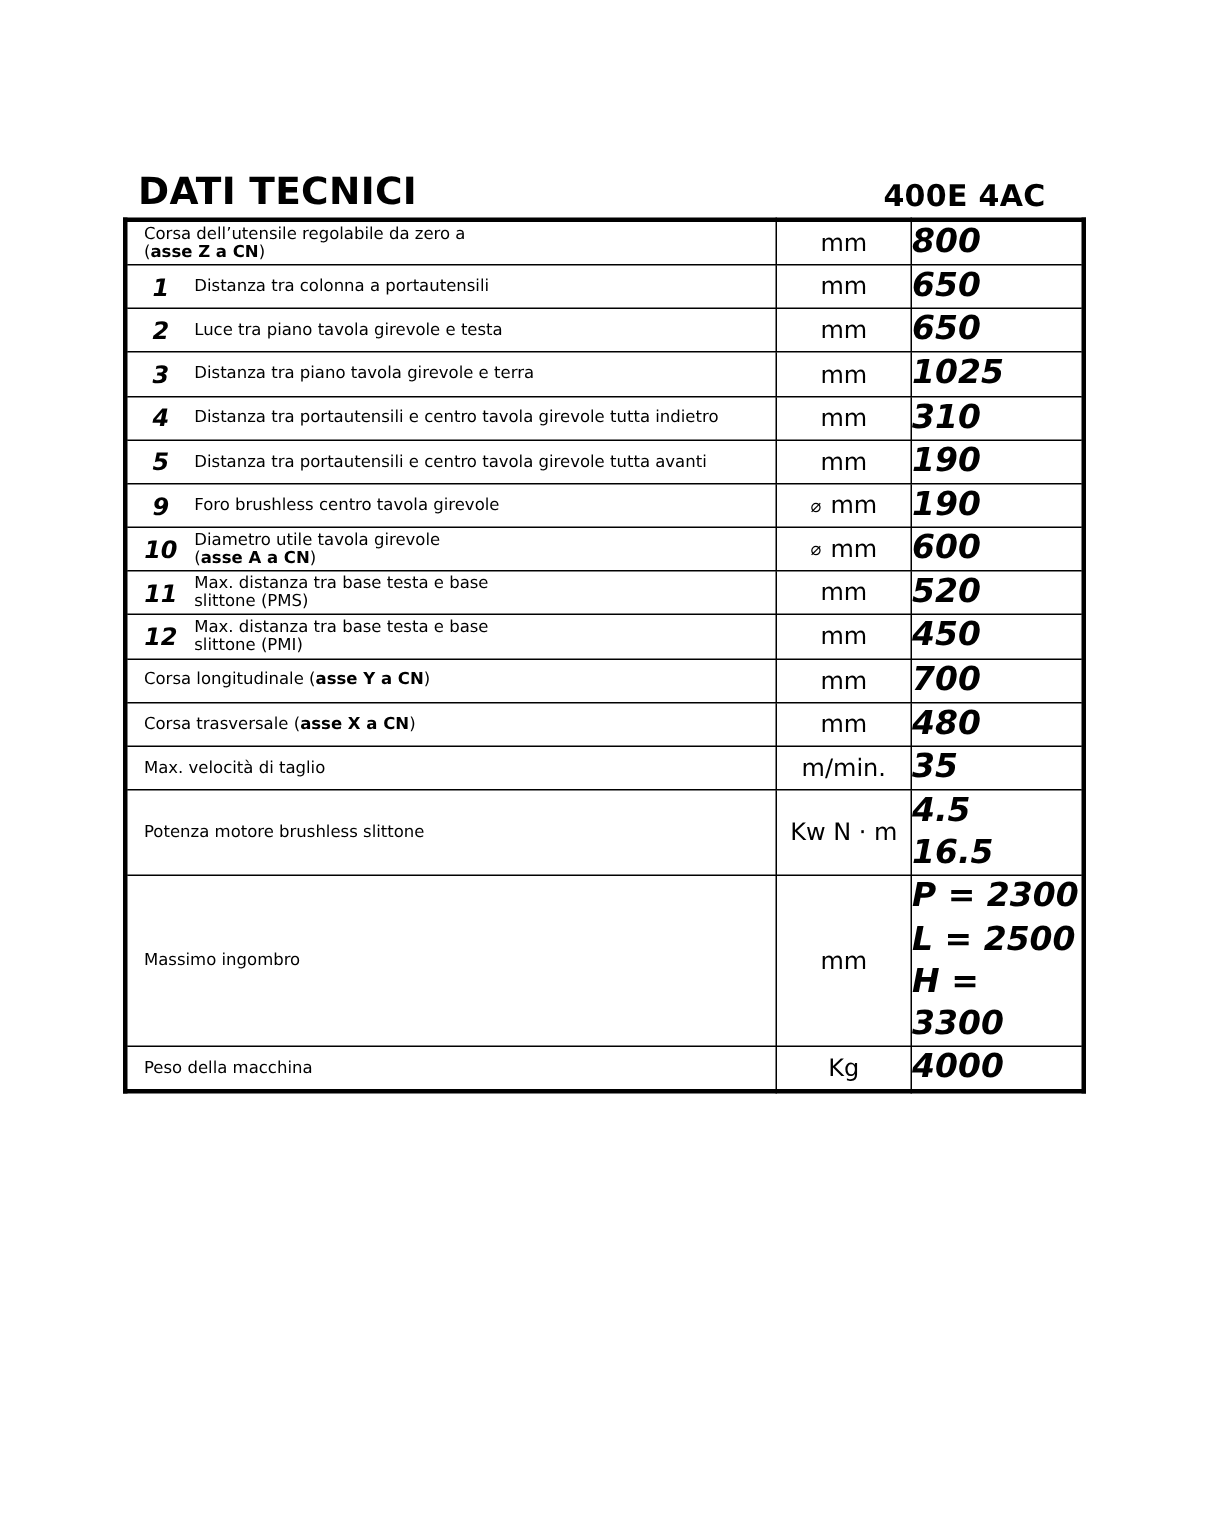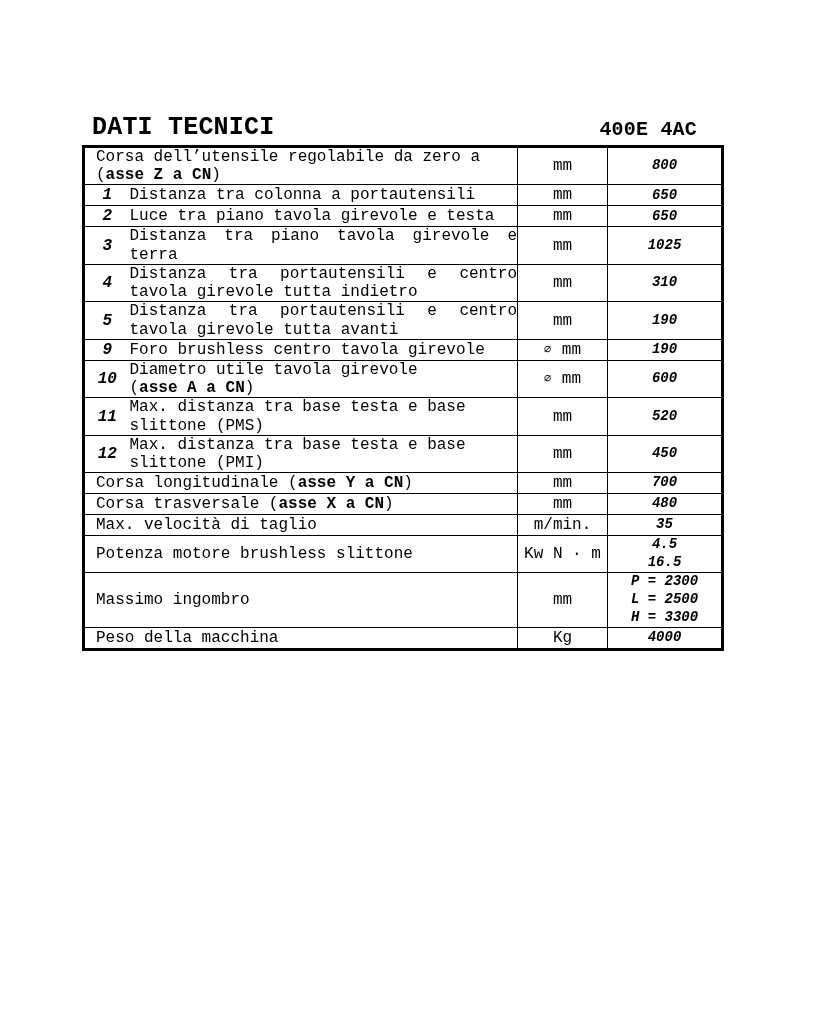--- a/index.html
+++ b/index.html
@@ -13,21 +13,20 @@
     font-family: "DejaVu Sans", sans-serif;
     color: #000000;
     overflow: hidden;
   }
 
   #sheet {
     position: relative;
     width: 819px;
     height: 728px;
     box-sizing: border-box;
-    font-family: Liberation Mono, monospace;
   }
 
   .doc-wrap {
     position: absolute;
     left: 82px;
     top: 108px;
     width: 642px;
   }
 
   
@@ -79,21 +78,21 @@
     text-align: center;
     font-size: 16px;
     font-weight: bold;
     font-style: italic;
     border-right: none !important;
     padding-bottom: 1px;
   }
   
   td.desc {
     border-left: none !important;
-    font-size: 16px;
+    font-size: 11px;
     line-height: 1.14;
     padding: 3px 8px 3px 2px;
   }
   td.desc.full {
     border-left: 1.6px solid #000 !important;
     padding-left: 11px;
   }
   td.desc.justify {
     text-align: justify;
     text-align-last: left;
@@ -108,22 +107,21 @@
     padding: 3px 2px;
     white-space: nowrap;
   }
   td.unit .dia {
     font-size: 12px;
     vertical-align: 1px;
     letter-spacing: 1px;
   }
   
   td.val {
-    text-align: center;
-    font-size: 14px;
+    font-size: 22px;
     font-weight: bold;
     font-style: italic;
     line-height: 1.28;
     padding: 3px 2px;
     white-space: pre-line;
   }
 </style>
 </head>
 <body>
 

